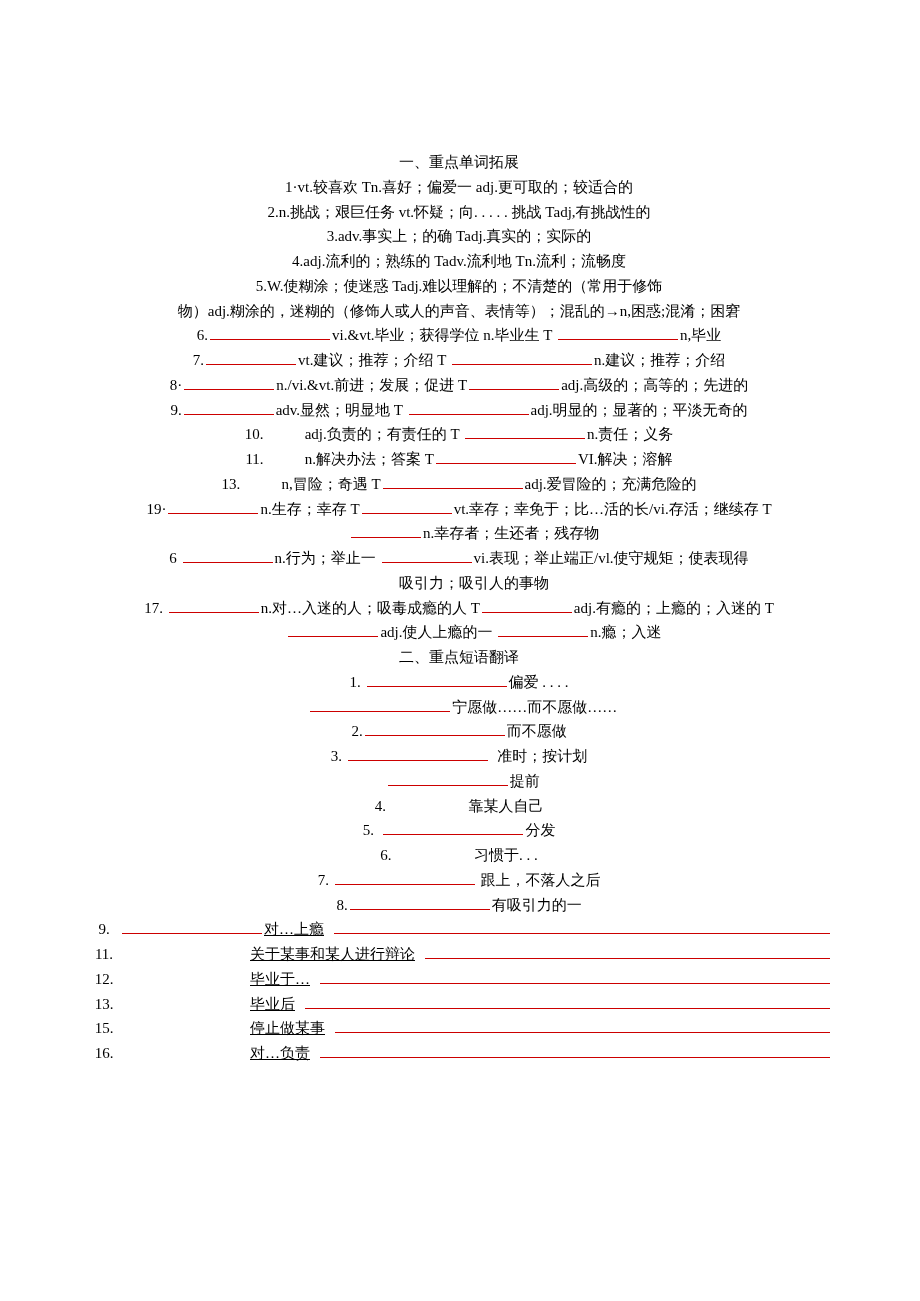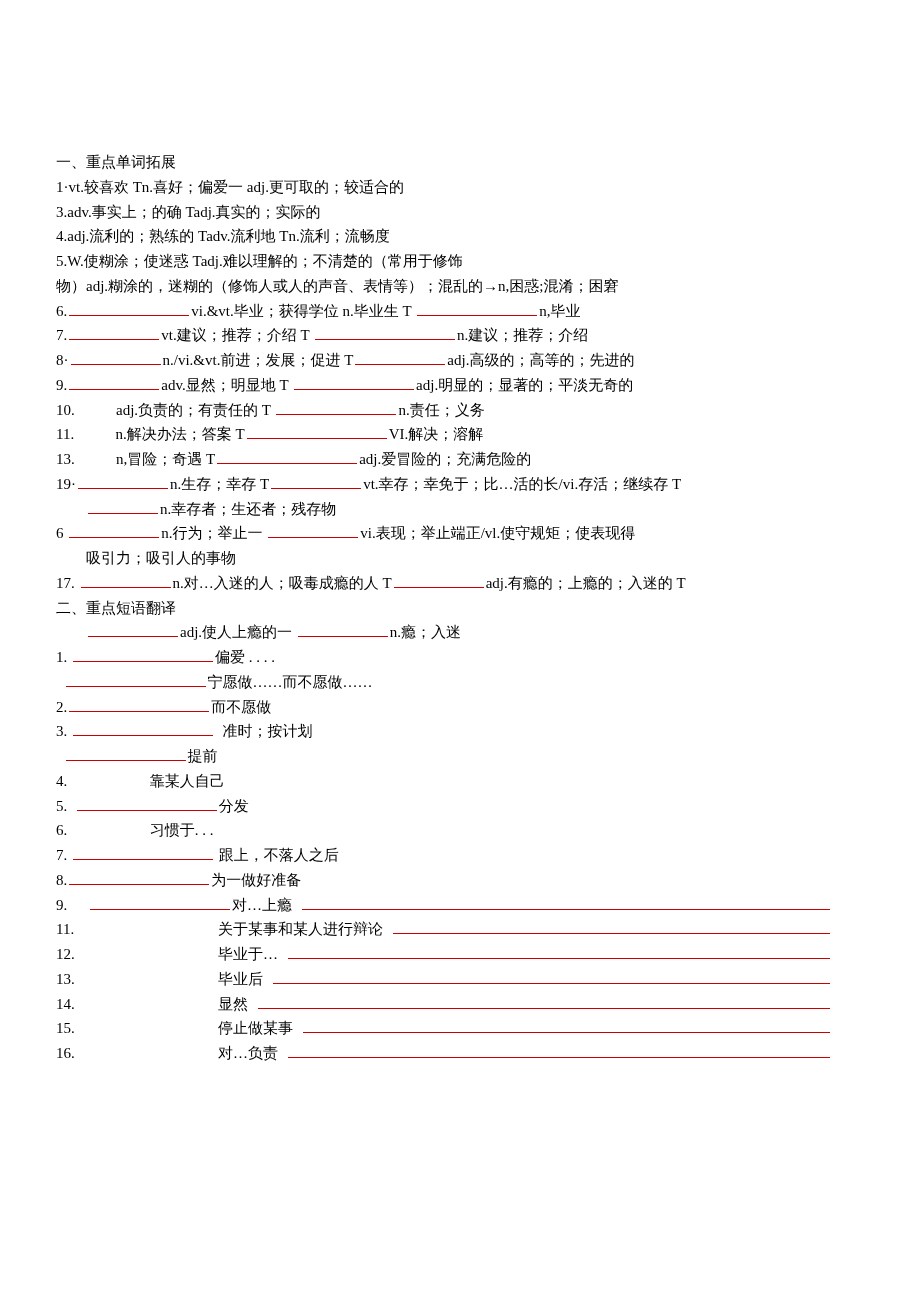--- a/index.html
+++ b/index.html
@@ -8,22 +8,23 @@
     background: #fff;
     font-family: "SimSun", "Songti SC", serif;
     font-size: 15px;
     line-height: 1.65;
     color: #000;
   }
   .page {
     width: 920px;
     min-height: 1301px;
     margin: 0 auto;
-    padding: 150px 90px 100px 56px;
+    padding: 150px 90px 100px 88px;
     box-sizing: border-box;
+    text-align: center;
   }
   .line {
     white-space: nowrap;
     overflow: hidden;
   }
   .blank {
     display: inline-block;
     border-bottom: 1px solid #c00;
     height: 0.95em;
     vertical-align: baseline;
@@ -40,36 +41,38 @@
   .leader-num {
     flex: 0 0 auto;
     width: 32px;
   }
   .leader-gap {
     flex: 0 0 auto;
   }
   .leader-text {
     flex: 0 0 auto;
     padding-right: 6px;
+    text-decoration: underline;
   }
   .leader-fill {
     flex: 1 1 auto;
     border-bottom: 1px solid #c00;
     height: 0.95em;
     margin-left: 4px;
   }
 </style>
 </head>
 <body>
 
 <div class="page">
 
   <div class="line">一、重点单词拓展</div>
 
   <div class="line">1·vt.较喜欢 Tn.喜好；偏爱一 adj.更可取的；较适合的</div>
+  <div class="line">2.n.挑战；艰巨任务 vt.怀疑；向. . . . . 挑战 Tadj,有挑战性的</div>
   <div class="line"> 3.adv.事实上；的确 Tadj.真实的；实际的</div>
   <div class="line"> 4.adj.流利的；熟练的 Tadv.流利地 Tn.流利；流畅度</div>
   <div class="line"> 5.W.使糊涂；使迷惑 Tadj.难以理解的；不清楚的（常用于修饰</div>
   <div class="line">物）adj.糊涂的，迷糊的（修饰人或人的声音、表情等）；混乱的→n,困惑;混淆；困窘</div>
 
   <div class="line">
     <span>6.</span><span class="blank long"></span><span>vi.&amp;vt.毕业；获得学位 n.毕业生 T</span> <span class="blank long"></span><span>n,毕业</span>
   </div>
   <div class="line">
     <span>7.</span><span class="blank med"></span><span>vt.建议；推荐；介绍 T</span> <span class="blank xlong"></span><span>n.建议；推荐；介绍</span>
@@ -97,25 +100,25 @@
   </div>
   <div class="line">
     <span>6</span> <span class="blank med"></span><span>n.行为；举止一</span> <span class="blank med"></span><span>vi.表现；举止端正/vl.使守规矩；使表现得</span>
   </div>
   <div class="line">
     &nbsp;&nbsp;&nbsp;&nbsp;&nbsp;&nbsp;&nbsp;&nbsp;<span>吸引力；吸引人的事物</span>
   </div>
   <div class="line">
     <span>17.</span> <span class="blank med"></span><span>n.对…入迷的人；吸毒成瘾的人 T</span><span class="blank med"></span><span>adj.有瘾的；上瘾的；入迷的 T</span>
   </div>
-  <div class="line">二、重点短语翻译</div>
-
   <div class="line">
     &nbsp;&nbsp;&nbsp;&nbsp;&nbsp;&nbsp;&nbsp;&nbsp;<span class="blank med"></span><span>adj.使人上瘾的一</span> <span class="blank med"></span><span>n.瘾；入迷</span>
   </div>
+
+  <div class="line">二、重点短语翻译</div>
 
   <div class="line">
     <span>1.</span> <span class="blank xlong"></span><span>偏爱  . . . .</span>
   </div>
   <div class="line">
     &nbsp;&nbsp;<span class="blank xlong"></span><span>宁愿做……而不愿做……</span>
   </div>
   <div class="line">
     <span>2.</span><span class="blank xlong"></span><span>而不愿做</span>
   </div>
@@ -131,21 +134,21 @@
   <div class="line">
     <span>5.</span>&nbsp;&nbsp;<span class="blank xlong"></span><span>分发</span>
   </div>
   <div class="line">
     <span>6.</span>&nbsp;&nbsp;&nbsp;&nbsp;&nbsp;&nbsp;&nbsp;&nbsp;&nbsp;&nbsp;&nbsp;&nbsp;&nbsp;&nbsp;&nbsp;&nbsp;&nbsp;&nbsp;&nbsp;&nbsp;&nbsp;&nbsp;<span>习惯于. . .</span>
   </div>
   <div class="line">
     <span>7.</span> <span class="blank xlong"></span>&nbsp;<span>跟上，不落人之后</span>
   </div>
   <div class="line">
-    <span>8.</span><span class="blank xlong"></span><span>为一做好准备</span>
+    <span>8.</span><span class="blank xlong"></span><span>有吸引力的一</span>
   </div>
 
   <div class="leader-wrap">
     <span class="leader-num">9.</span>
     <span class="leader-gap"><span class="blank xlong"></span></span>
     <span class="leader-text">对…上瘾</span>
     <span class="leader-fill"></span>
   </div>
 
   <div class="leader-wrap">
@@ -160,26 +163,20 @@
     <span class="leader-text">毕业于…</span>
     <span class="leader-fill"></span>
   </div>
   <div class="leader-wrap">
     <span class="leader-num">13.</span>
     <span class="leader-gap" style="width:130px;"></span>
     <span class="leader-text">毕业后</span>
     <span class="leader-fill"></span>
   </div>
   <div class="leader-wrap">
-    <span class="leader-num">14.</span>
-    <span class="leader-gap" style="width:130px;"></span>
-    <span class="leader-text">显然</span>
-    <span class="leader-fill"></span>
-  </div>
-  <div class="leader-wrap">
     <span class="leader-num">15.</span>
     <span class="leader-gap" style="width:130px;"></span>
     <span class="leader-text">停止做某事</span>
     <span class="leader-fill"></span>
   </div>
   <div class="leader-wrap">
     <span class="leader-num">16.</span>
     <span class="leader-gap" style="width:130px;"></span>
     <span class="leader-text">对…负责</span>
     <span class="leader-fill"></span>

